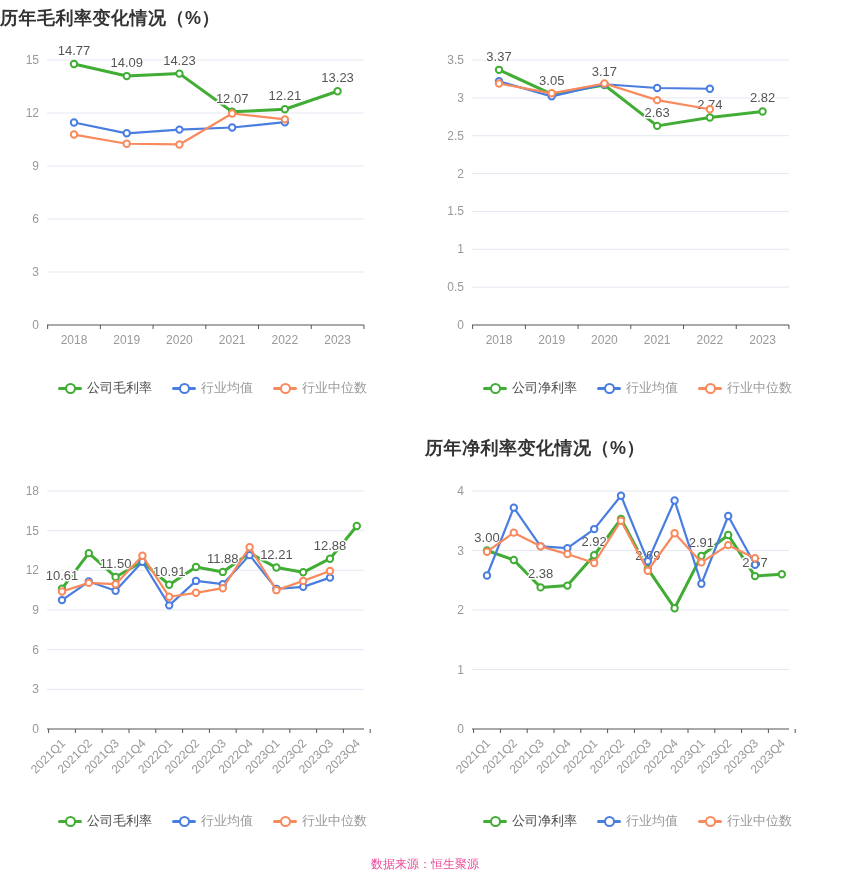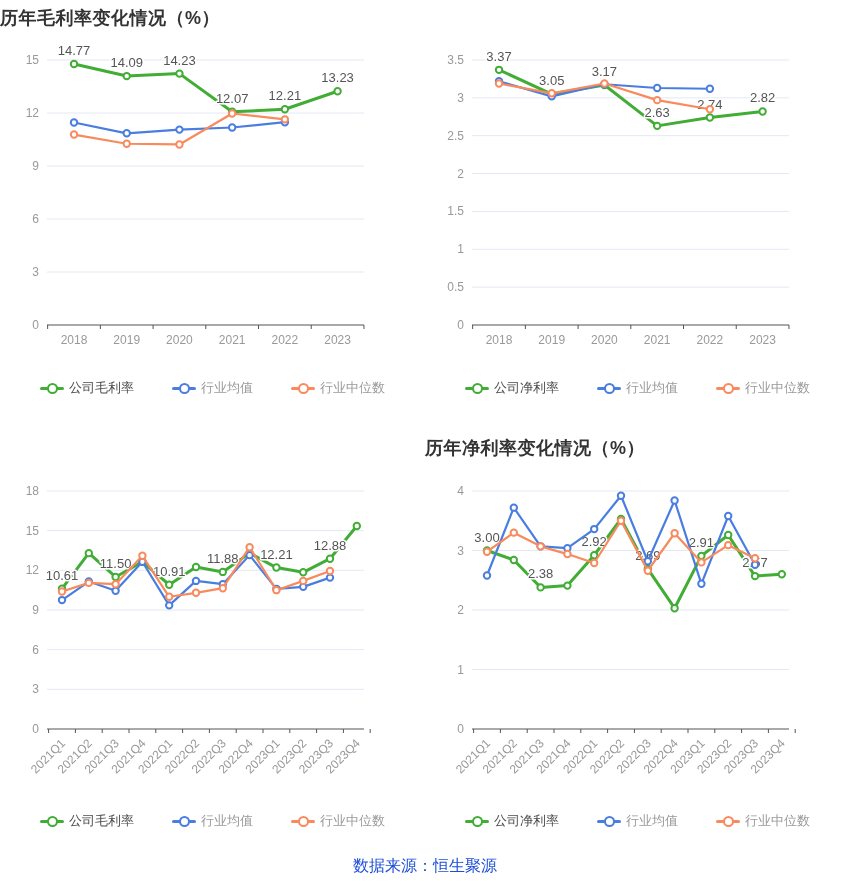--- a/index.html
+++ b/index.html
@@ -21,36 +21,36 @@
   }
   .chart-title {
     position:absolute; top:6px; left:0; width:100%;
     font-size:18px; font-weight:700; color:#333333;
     letter-spacing:0.5px;
   }
   .plot-svg { position:absolute; top:0; left:0; }
   svg { font-family:inherit; }
   .legend {
     position:absolute; left:0; width:100%;
-    display:flex; justify-content:center; align-items:center; gap:38px;
+    display:flex; justify-content:center; align-items:center; gap:20px;
   }
   .chart.row-top .legend { top:379px; }
   .chart.row-bottom .legend { top:382px; }
   .legend-item { display:flex; align-items:center; gap:5px; cursor:pointer; }
   .lmark { position:relative; width:24px; height:10px; display:inline-block; }
   .lline { position:absolute; left:0; top:3.5px; width:24px; height:3px; border-radius:2px; }
   .lring {
     position:absolute; left:6.5px; top:0;
     width:11px; height:11px; border-radius:50%;
     background:#fff; border-style:solid; border-width:2.5px;
   }
   .llabel { font-size:13px; }
   .page-footer {
     position:absolute; left:0; top:856px; width:100%;
-    text-align:center; font-size:16px; color:#1d4ed8;
+    text-align:center; font-size:12px; color:#ec4899;
   }
 </style>
 </head>
 <body>
 
 <div id="page-root">
   <div class="charts-grid">
 
     <section class="chart row-top">
       <svg class="plot-svg" width="425" height="430" viewBox="0 0 425 430">

